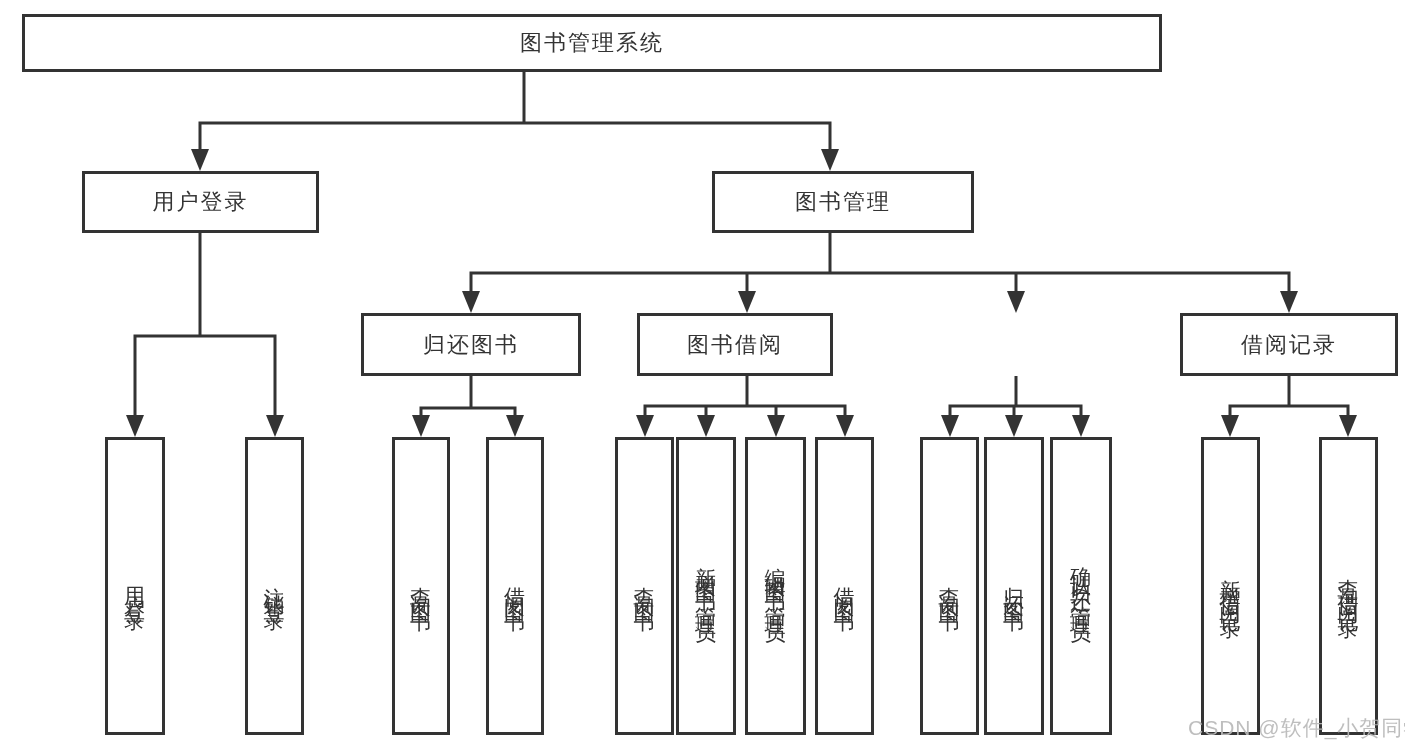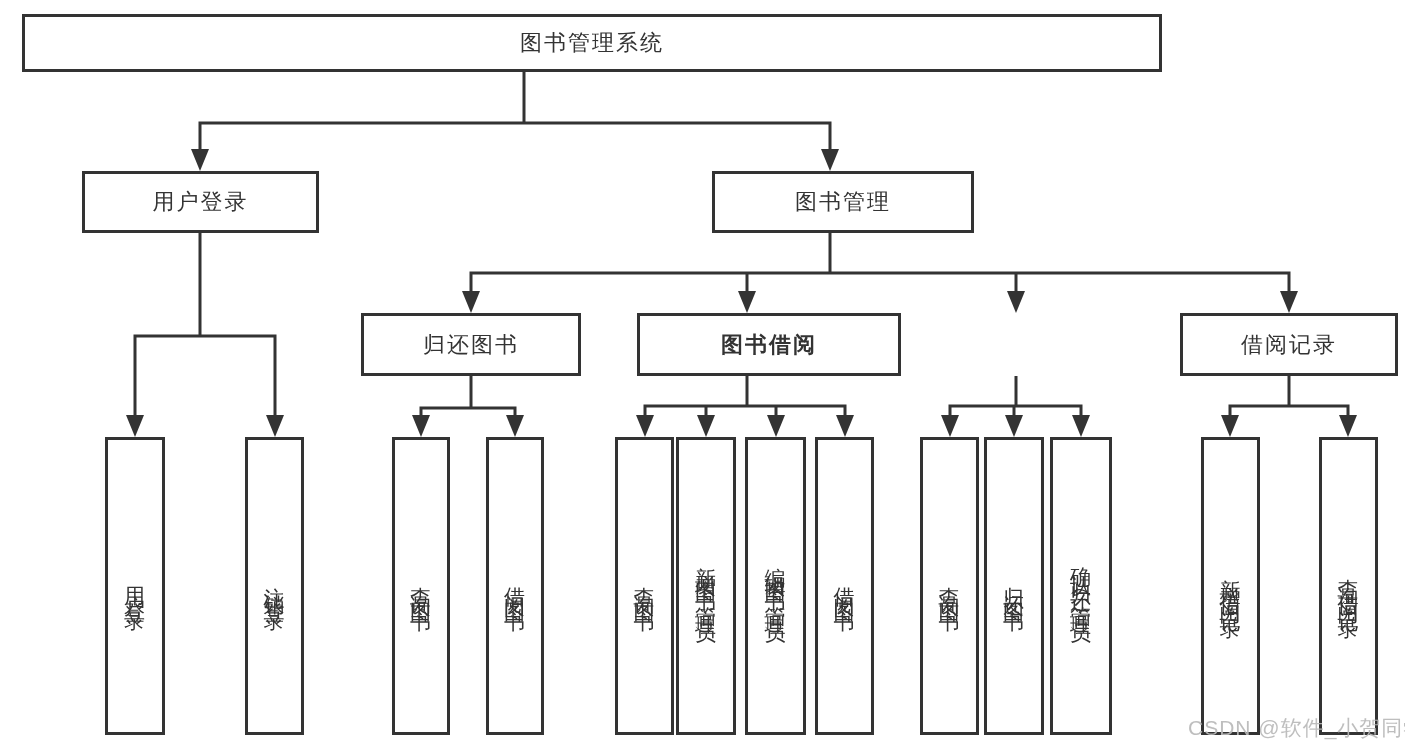--- a/index.html
+++ b/index.html
@@ -124,21 +124,21 @@
   <div class="node" style="left:82px; top:171px; width:237px; height:62px;">
     <span class="hlabel">用户登录</span>
   </div>
   <div class="node" style="left:712px; top:171px; width:262px; height:62px;">
     <span class="hlabel">图书管理</span>
   </div>
 
   <div class="node" style="left:361px; top:313px; width:220px; height:63px;">
     <span class="hlabel">归还图书</span>
   </div>
-  <div class="node" style="left:637px; top:313px; width:264px; height:63px;font-weight:bold;">
+  <div class="node" style="left:637px; top:313px; width:196px; height:63px;">
     <span class="hlabel">图书借阅</span>
   </div>
   <div class="node" style="left:1180px; top:313px; width:218px; height:63px;">
     <span class="hlabel">借阅记录</span>
   </div>
 
   <div class="node" style="left:105px; top:437px; width:60px; height:298px;">
     <span class="vlabel">用户登录</span>
   </div>
   <div class="node" style="left:245px; top:437px; width:59px; height:298px;">

